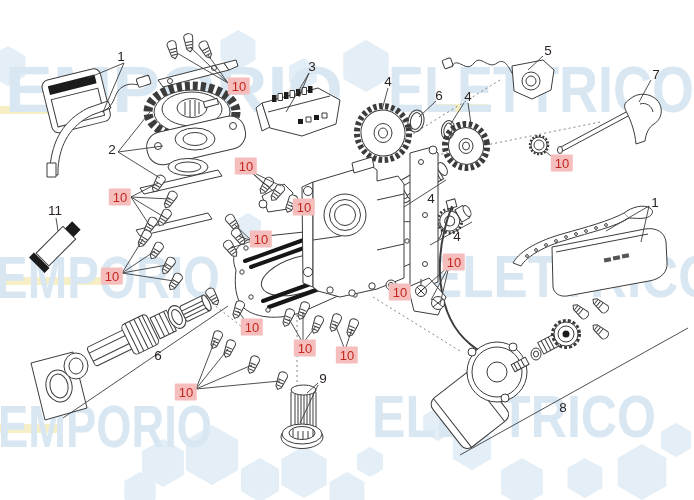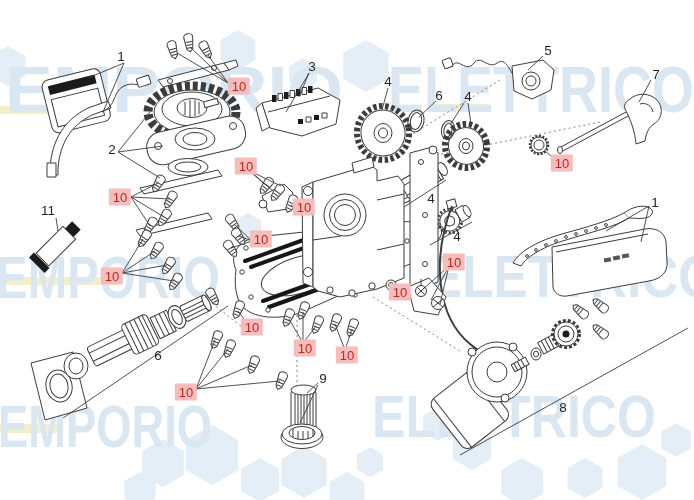--- a/index.html
+++ b/index.html
@@ -411,21 +411,21 @@
       <div class="plain-label" style="left: 112px; top: 150px;">2</div>
       <div class="plain-label" style="left: 312px; top: 67px;">3</div>
       <div class="plain-label" style="left: 388px; top: 82px;">4</div>
       <div class="plain-label" style="left: 439px; top: 96px;">6</div>
       <div class="plain-label" style="left: 468px; top: 97px;">4</div>
       <div class="plain-label" style="left: 548px; top: 51px;">5</div>
       <div class="plain-label" style="left: 656px; top: 75px;">7</div>
       <div class="plain-label" style="left: 431px; top: 199px;">4</div>
       <div class="plain-label" style="left: 655px; top: 203px;">1</div>
       <div class="plain-label" style="left: 457px; top: 237px;">4</div>
-      <div class="plain-label" style="left: 48px; top: 211px;">11</div>
+      <div class="plain-label" style="left: 55px; top: 211px;">11</div>
       <div class="plain-label" style="left: 158px; top: 356px;">6</div>
       <div class="plain-label" style="left: 323px; top: 379px;">9</div>
       <div class="plain-label" style="left: 563px; top: 408px;">8</div>
       <div class="hl-label" style="left: 239px; top: 86px;">10</div>
       <div class="hl-label" style="left: 246px; top: 166px;">10</div>
       <div class="hl-label" style="left: 120px; top: 197px;">10</div>
       <div class="hl-label" style="left: 304px; top: 207px;">10</div>
       <div class="hl-label" style="left: 261px; top: 239px;">10</div>
       <div class="hl-label" style="left: 562px; top: 163px;">10</div>
       <div class="hl-label" style="left: 112px; top: 276px;">10</div>

